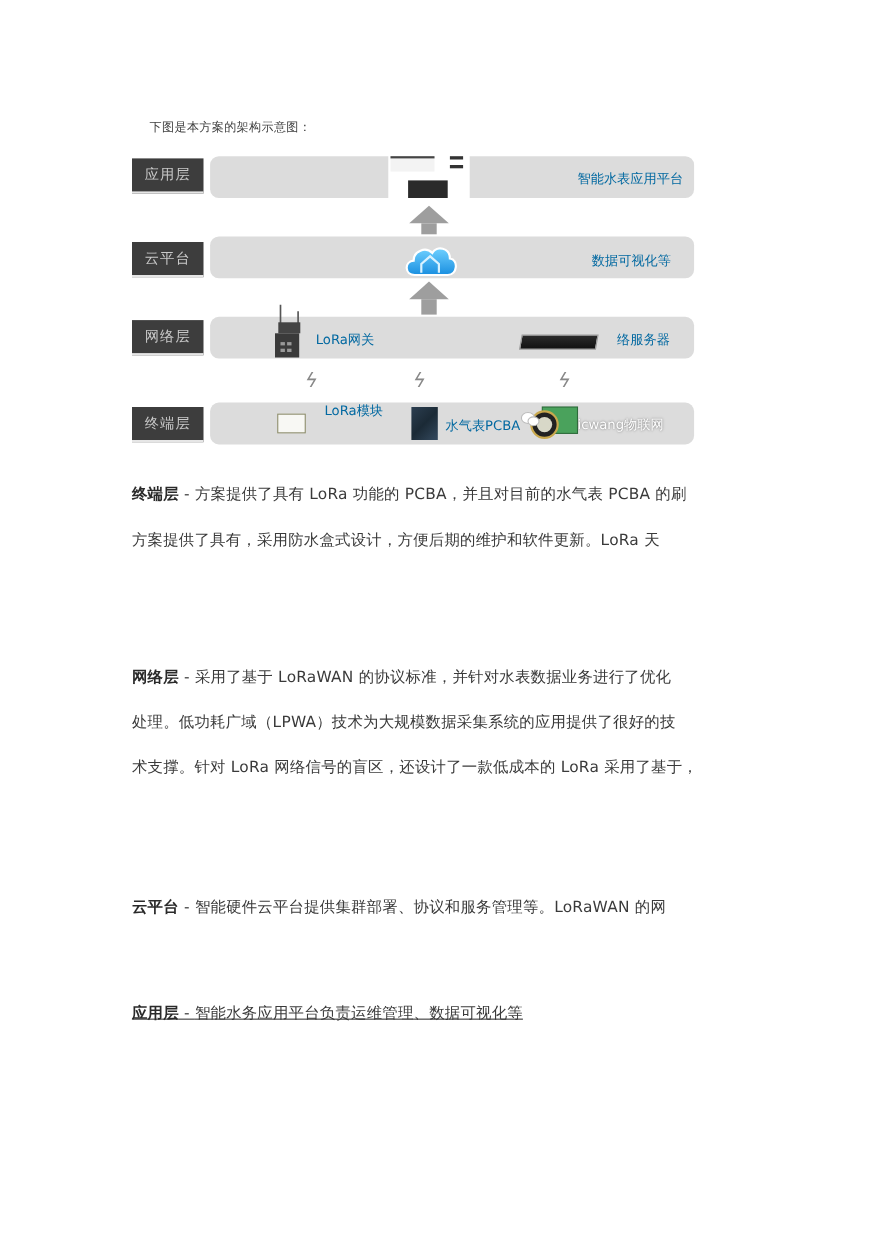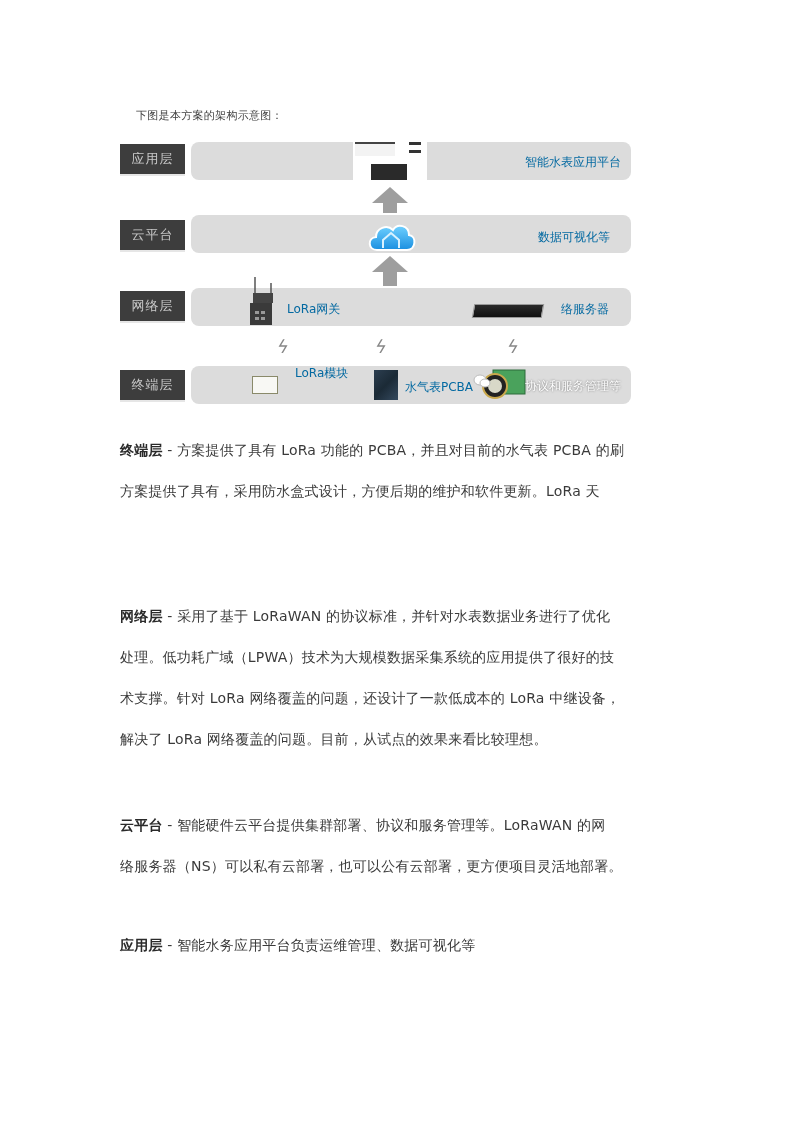--- a/index.html
+++ b/index.html
@@ -101,35 +101,33 @@
   <div class="band-text" style="left:288px; top:239px;">水气表PCBA</div>
   <svg class="meter" style="left:358px; top:228px;" width="56" height="34" viewBox="0 0 56 34">
     <rect x="18" y="2" width="32" height="24" fill="#4aa25c" stroke="#2d6b3a"></rect>
     <circle cx="20" cy="18" r="12" fill="#222" stroke="#c9a84d" stroke-width="2"></circle>
     <circle cx="20" cy="18" r="7" fill="#d8d8c8"></circle>
   </svg>
   <svg style="position:absolute; left:356px; top:234px;" width="18" height="14" viewBox="0 0 18 14">
     <ellipse cx="7" cy="6" rx="6" ry="5" fill="#fff" stroke="#bbb"></ellipse>
     <ellipse cx="12" cy="9" rx="5" ry="4" fill="#fff" stroke="#bbb"></ellipse>
   </svg>
-  <div class="watermark" style="left:408px; top:238px;">协议和服务管理等</div>
+  <div class="watermark" style="left:408px; top:238px;">icwang物联网</div>
 </div>
 
 <div class="para" style="top:430px;">
   <b>终端层</b><span> - </span><span>方案提供了具有 LoRa 功能的 PCBA，并且对目前的水气表 PCBA 的刷</span><br>
   <span>方案提供了具有，采用防水盒式设计，方便后期的维护和软件更新。LoRa 天</span><br>
 </div>
 
 <div class="para" style="top:596px;">
   <b>网络层</b><span> - </span><span>采用了基于 LoRaWAN 的协议标准，并针对水表数据业务进行了优化</span><br>
   <span>处理。低功耗广域（LPWA）技术为大规模数据采集系统的应用提供了很好的技</span><br>
-  <span>术支撑。针对 LoRa 网络覆盖的问题，还设计了一款低成本的 LoRa 中继设备，</span><br>
-  <span>解决了 LoRa 网络覆盖的问题。目前，从试点的效果来看比较理想。</span>
+  <span>术支撑。针对 LoRa 网络信号的盲区，还设计了一款低成本的 LoRa 采用了基于，</span><br>
 </div>
 
 <div class="para" style="top:805px;">
   <b>云平台</b><span> - </span><span>智能硬件云平台提供集群部署、协议和服务管理等。LoRaWAN 的网</span><br>
-  <span>络服务器（NS）可以私有云部署，也可以公有云部署，更方便项目灵活地部署。</span>
 </div>
 
-<div class="para" style="top:925px;">
+<div class="para" style="top:901px;text-decoration:underline;">
   <b>应用层</b><span> - </span><span>智能水务应用平台负责运维管理、数据可视化等</span>
 </div>
 
 </body></html>

